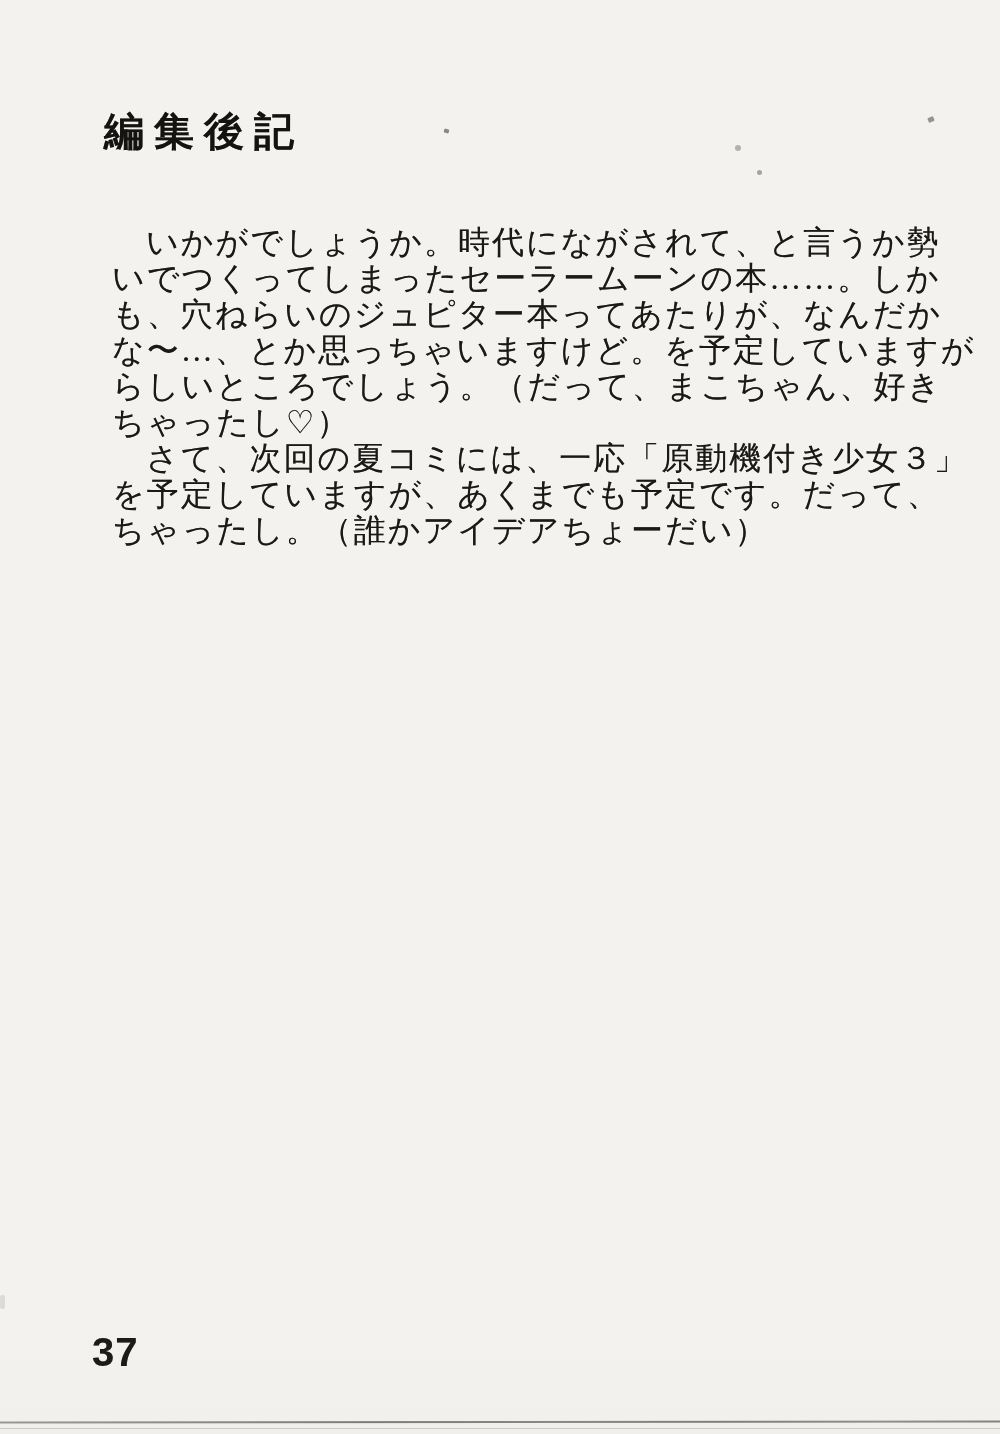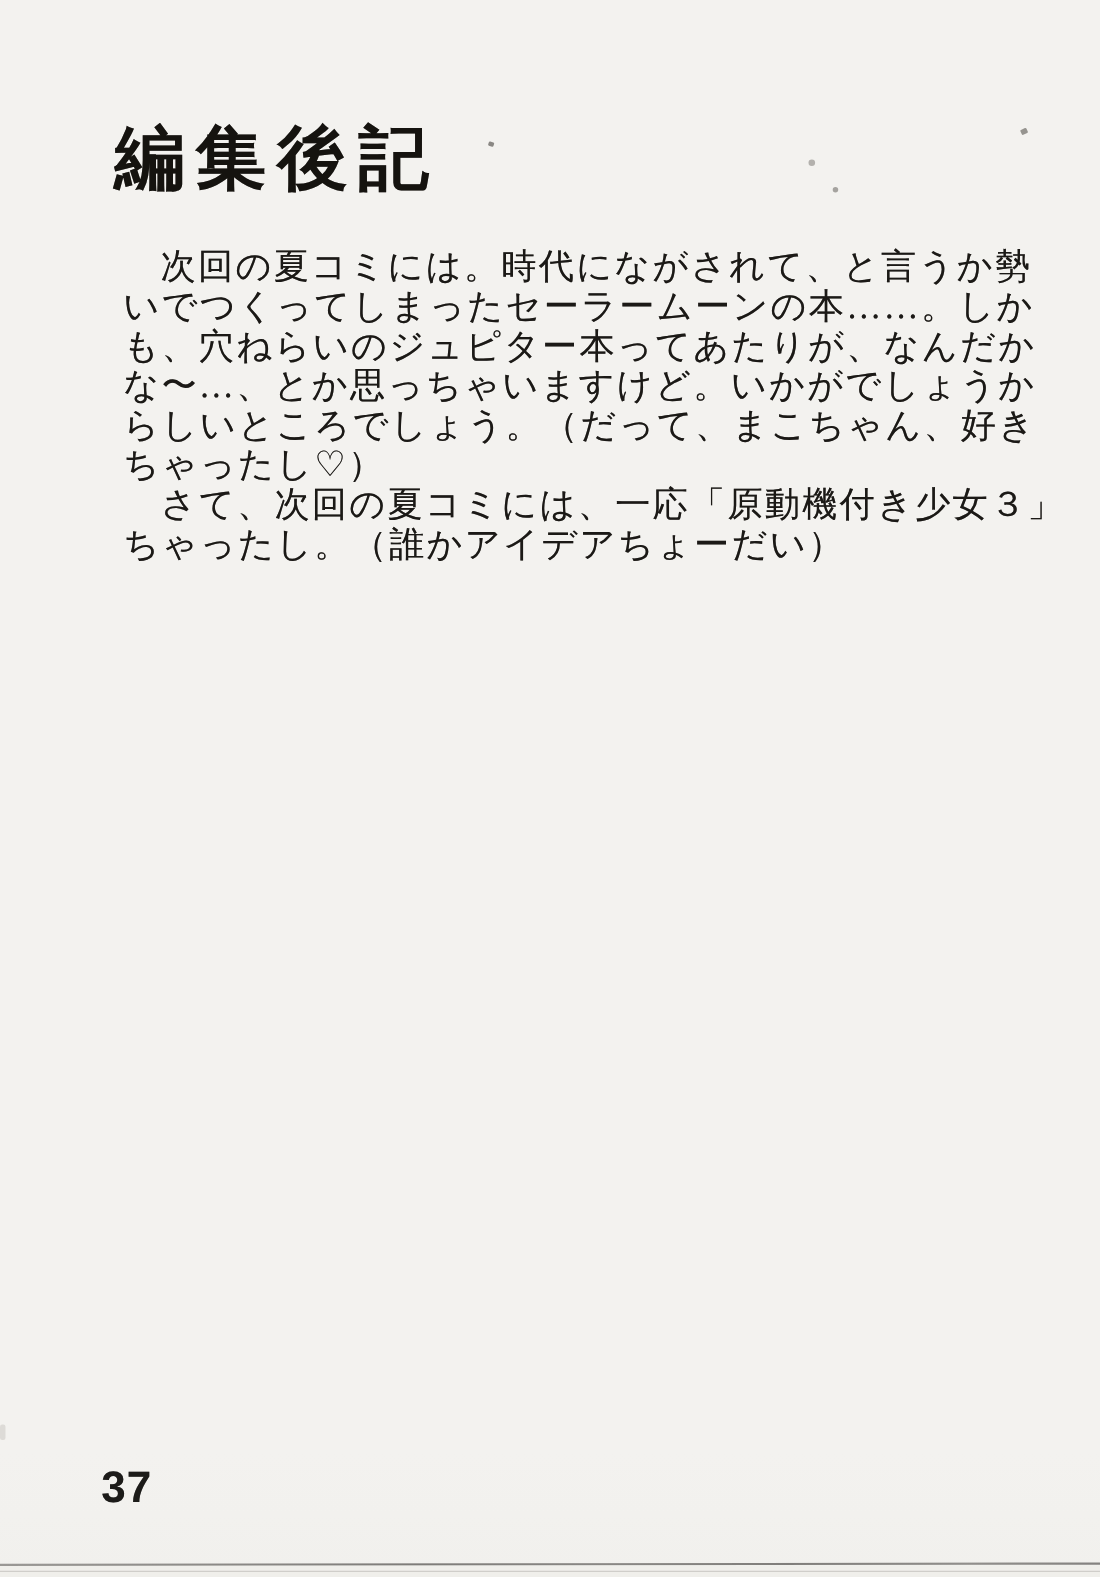--- a/index.html
+++ b/index.html
@@ -19,21 +19,21 @@
   .page{
     position:relative;
     width:1000px;height:1434px;
     background:linear-gradient(180deg, var(--bg) 0%, var(--bg) 92%, #f1f0ed 100%);
     overflow:hidden;
   }
   .title{
     position:absolute;
     left:104px;top:112px;
     margin:0;
-    font-size:64px;
+    font-size:40px;
     font-weight:700;
     line-height:1;
     letter-spacing:10px;
     color:var(--title-ink);
     text-shadow:0 0 0.6px rgba(21,19,15,0.55);
     white-space:nowrap;
   }
   .body-text{
     position:absolute;
     left:112px;top:224px;
@@ -89,27 +89,28 @@
   .speck-5{left:0px;top:1295px;width:5px;height:14px;background:#dddbd7;border-radius:2px;}
 </style>
 </head>
 <body>
 
 <div class="page">
 
   <h1 class="title">編集後記</h1>
 
   <div class="body-text">
-    <p>　次回の夏コミには。時代にながされて、と言うか勢</p>
+    <p>　いかがでしょうか。時代にながされて、と言うか勢</p>
     <p>いでつくってしまったセーラームーンの本……。しか</p>
     <p>も、穴ねらいのジュピター本ってあたりが、なんだか</p>
-    <p>な〜…、とか思っちゃいますけど。いかがでしょうか</p>
+    <p>な〜…、とか思っちゃいますけど。を予定していますが</p>
     <p>らしいところでしょう。（だって、まこちゃん、好き</p>
     <p>ちゃったし♡）</p>
     <p>　さて、次回の夏コミには、一応「原動機付き少女３」</p>
+    <p>を予定していますが、あくまでも予定です。だって、</p>
     <p>ちゃったし。（誰かアイデアちょーだい）</p>
   </div>
 
   <div class="page-number">37</div>
 
   <div class="below-edge"></div>
   <div class="scan-edge-line"></div>
   <div class="scan-edge-line-faint"></div>
 
   <div class="speck speck-1"></div>

